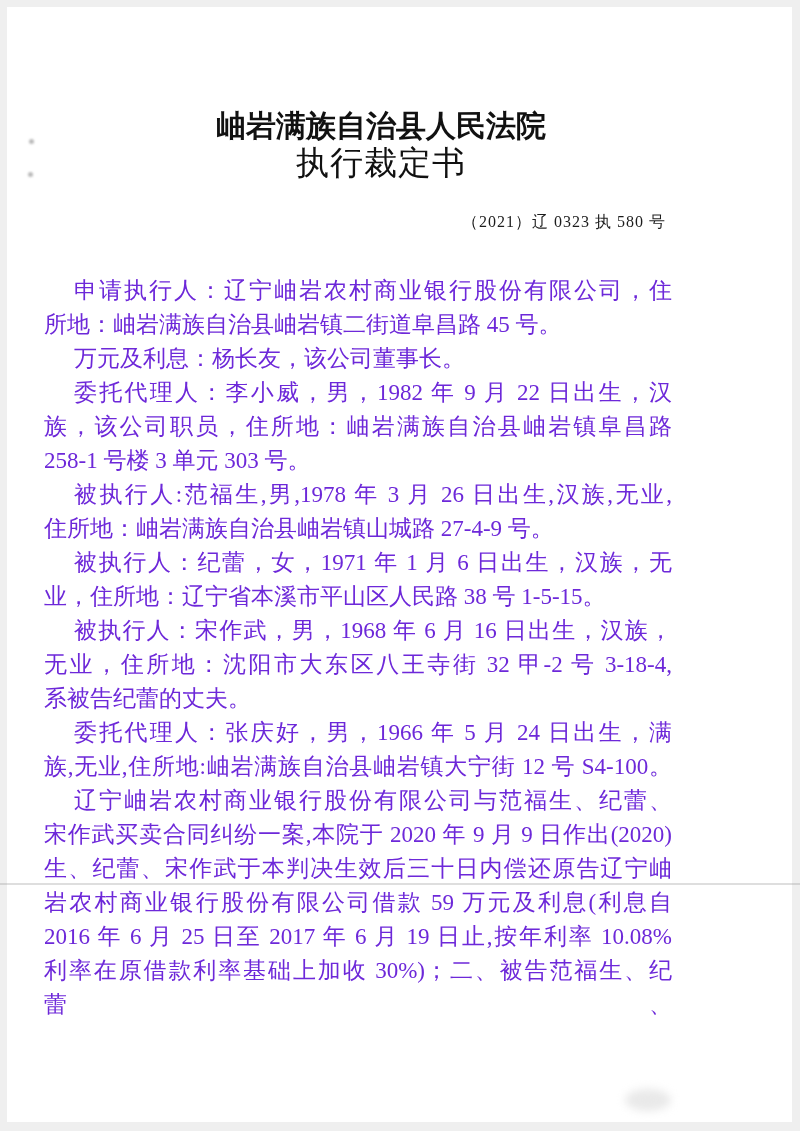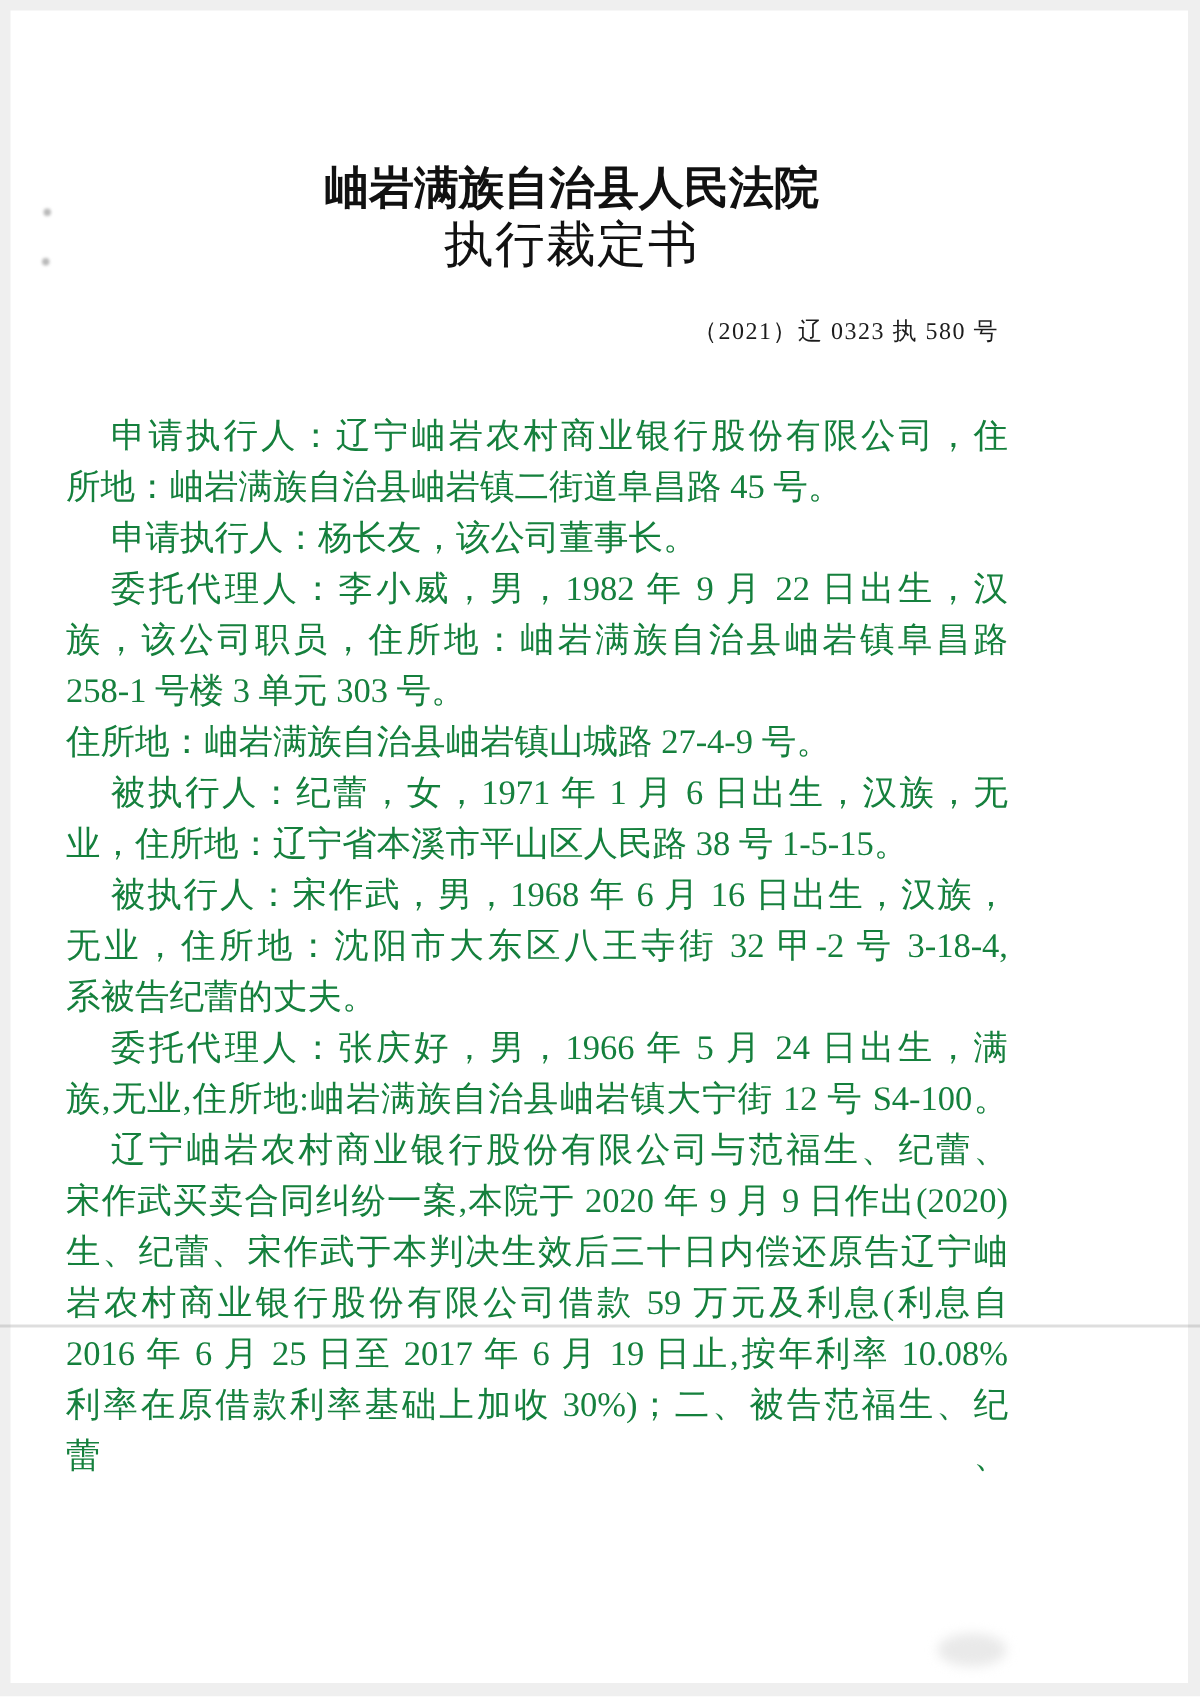--- a/index.html
+++ b/index.html
@@ -60,21 +60,21 @@
     text-align: right;
     padding-right: 6px;
     font-size: 16px;
     line-height: 24px;
     letter-spacing: 1px;
     color: #1c1c1c;
   }
   .docbody {
     margin-top: 40px;
     font-size: 23px;
-    color: #15803d;
+    color: #6d28d9;
   }
   .docbody .line {
     height: 34px;
     line-height: 34px;
     white-space: nowrap;
   }
   .docbody .line.fill {
     white-space: normal;
     text-align: justify;
     text-align-last: justify;
@@ -118,24 +118,25 @@
   <div class="paper">
     <div class="speck speck1"></div>
     <div class="speck speck2"></div>
     <div class="content">
       <h1 class="court">岫岩满族自治县人民法院</h1>
       <h2 class="doctype">执行裁定书</h2>
       <div class="caseno">（2021）辽 0323 执 580 号</div>
       <div class="docbody">
           <div class="line indent fill">申请执行人：辽宁岫岩农村商业银行股份有限公司，住</div>
           <div class="line">所地：岫岩满族自治县岫岩镇二街道阜昌路 45 号。</div>
-          <div class="line indent">申请执行人：杨长友，该公司董事长。</div>
+          <div class="line indent">万元及利息：杨长友，该公司董事长。</div>
           <div class="line indent fill">委托代理人：李小威，男，1982 年 9 月 22 日出生，汉</div>
           <div class="line fill">族，该公司职员，住所地：岫岩满族自治县岫岩镇阜昌路</div>
           <div class="line">258-1 号楼 3 单元 303 号。</div>
+          <div class="line indent fill">被执行人:范福生,男,1978 年 3 月 26 日出生,汉族,无业,</div>
           <div class="line">住所地：岫岩满族自治县岫岩镇山城路 27-4-9 号。</div>
           <div class="line indent fill">被执行人：纪蕾，女，1971 年 1 月 6 日出生，汉族，无</div>
           <div class="line">业，住所地：辽宁省本溪市平山区人民路 38 号 1-5-15。</div>
           <div class="line indent fill">被执行人：宋作武，男，1968 年 6 月 16 日出生，汉族，</div>
           <div class="line fill">无业，住所地：沈阳市大东区八王寺街 32 甲-2 号 3-18-4,</div>
           <div class="line">系被告纪蕾的丈夫。</div>
           <div class="line indent fill">委托代理人：张庆好，男，1966 年 5 月 24 日出生，满</div>
           <div class="line fill">族,无业,住所地:岫岩满族自治县岫岩镇大宁街 12 号 S4-100。</div>
           <div class="line indent fill">辽宁岫岩农村商业银行股份有限公司与范福生、纪蕾、</div>
           <div class="line fill">宋作武买卖合同纠纷一案,本院于 2020 年 9 月 9 日作出(2020)</div>

